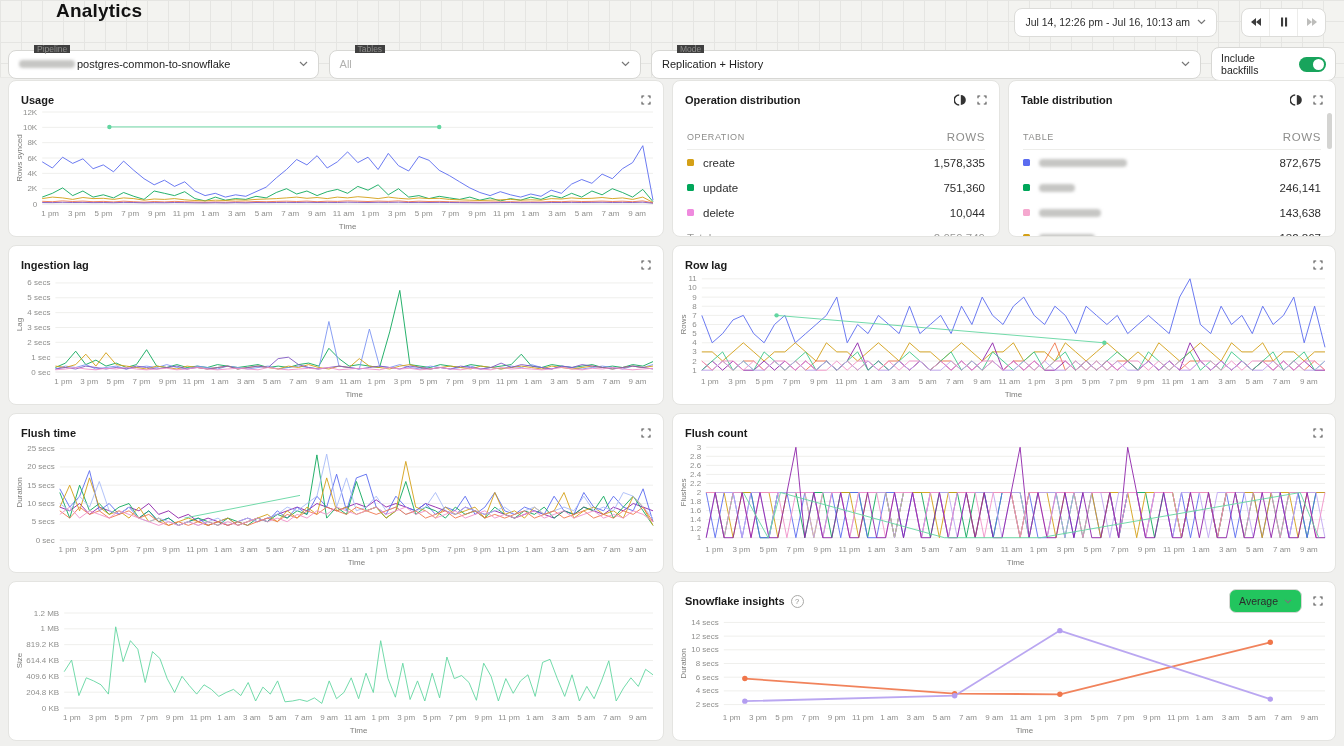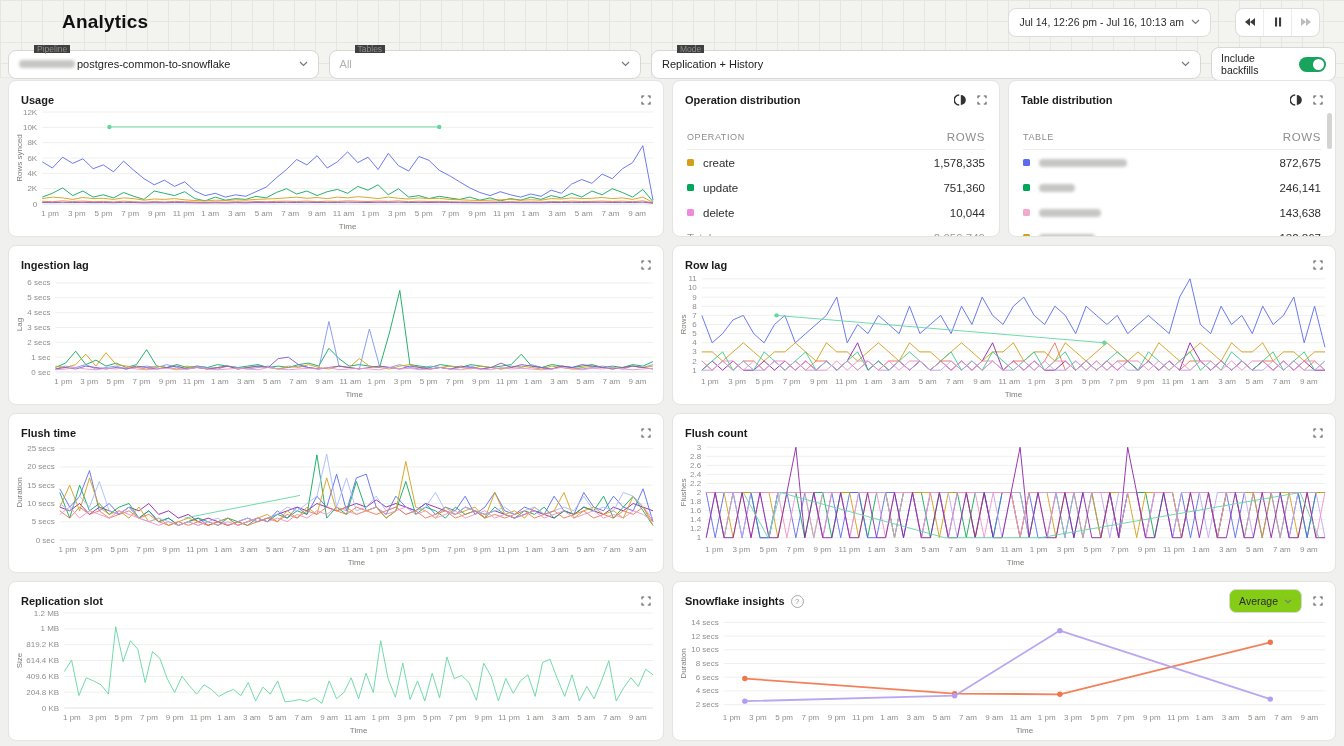--- a/index.html
+++ b/index.html
@@ -1,20 +1,20 @@
 <!DOCTYPE html>
 <html><head>
 <meta charset="utf-8">
 <style>
   html,body{margin:0;padding:0}
   body{width:1344px;height:746px;position:relative;background:#f0f0ee;font-family:"Liberation Sans",sans-serif;color:#222;overflow:hidden}
   .topzone{position:absolute;top:0;left:0;width:1344px;height:77px;background-color:#f3f3f0;
     background-image:linear-gradient(#e5e5e2 1px,transparent 1px),linear-gradient(90deg,#e5e5e2 1px,transparent 1px);
     background-size:21px 21px;border-bottom:1px solid #e9e9e6}
-  .header{display:flex;align-items:center;height:44px;padding:0 24px}
+  .header{display:flex;height:44px;padding:0 18px}
   .logo{width:23px;height:23px;border-radius:50%;margin-left:4px;
     background:radial-gradient(circle at 68% 26%,#c49aed9 0%,#9b7fd4 22%,#45a985 55%,#0c7c49 85%)}
   .app-title{font-size:19px;font-weight:700;margin-left:11px;letter-spacing:.2px;color:#111}
   .header-right{margin-left:auto;display:flex;gap:24px;align-items:center}
   .chip{background:#fff;border:1px solid #dcdcd9;border-radius:8px;height:27px;display:flex;align-items:center;gap:7px;padding:0 10px;font-size:10.5px;color:#2c2c2c;cursor:pointer}
   .btn-group{display:flex;background:#fff;border:1px solid #dcdcd9;border-radius:8px;height:27px;overflow:hidden}
   .media-btn{width:27px;display:flex;align-items:center;justify-content:center;cursor:pointer}
   .media-btn + .media-btn{border-left:1px solid #ececea}
   .filters{display:flex;align-items:center;padding:3px 8px 0 8px;gap:10px}
   .select{position:relative;background:#fff;border:1px solid #d7d7d4;border-radius:8px;height:29px;display:flex;align-items:center;padding:0 10px;font-size:11px;box-sizing:border-box;cursor:pointer}
@@ -32,21 +32,21 @@
   .chart{position:absolute;left:4px;right:2px;top:24px;bottom:2px}
   svg text{font-family:"Liberation Sans",sans-serif}
   .tpanel{padding:0 14px}
   .thead{display:flex;align-items:center;height:24px;font-size:9px;letter-spacing:.6px;color:#8d8d8b;border-bottom:1px solid #ededea;margin-top:14px}
   .trow{display:flex;align-items:center;height:25px;font-size:11.5px;color:#2e2e2e}
   .trow.total{color:#9b9b99}
   .sw{width:7px;height:7px;border-radius:1.5px;margin-right:9px;flex:none}
   .val{margin-left:auto;font-size:11.5px}
   .scrollbar{position:absolute;right:3px;top:32px;width:5px;height:36px;border-radius:3px;background:#d4d4d2}
   .help{width:11px;height:11px;border-radius:50%;border:1px solid #a9a9a7;color:#8d8d8b;font-size:7.5px;display:inline-flex;align-items:center;justify-content:center;margin-left:6px}
-  .agg-chip{background:#84cc16;border:1px solid #d7d7d4;border-radius:7px;height:22px;display:flex;align-items:center;gap:6px;padding:0 9px;font-size:10.5px;color:#2c2c2c;cursor:pointer}
+  .agg-chip{background:#22c55e;border:1px solid #d7d7d4;border-radius:7px;height:22px;display:flex;align-items:center;gap:6px;padding:0 9px;font-size:10.5px;color:#2c2c2c;cursor:pointer}
 </style>
 </head>
 <body>
 
 <div class="topzone">
   <div class="header">
     <div class="logo"></div>
     <div class="app-title">Analytics</div>
     <div class="header-right">
       <div class="chip">
@@ -517,30 +517,20 @@
         <polyline points="29.2,54.5 38.2,99.7 47.1,54.5 56.1,54.5 65.1,99.7 74.0,54.5 83.0,99.7 92.0,99.7 100.9,54.5 109.9,54.5 118.9,99.7 127.8,54.5 136.8,54.5 145.8,99.7 154.8,54.5 163.7,99.7 172.7,54.5 181.7,54.5 190.6,99.7 199.6,99.7 208.6,54.5 217.5,54.5 226.5,99.7 235.5,54.5 244.4,99.7 253.4,54.5 262.4,54.5 271.3,99.7 280.3,54.5 289.3,54.5 298.2,99.7 307.2,54.5 316.2,99.7 325.1,54.5 334.1,54.5 343.1,99.7 352.1,54.5 361.0,99.7 370.0,99.7 379.0,54.5 387.9,54.5 396.9,99.7 405.9,54.5 414.8,54.5 423.8,99.7 432.8,54.5 441.7,99.7 450.7,54.5 459.7,54.5 468.6,99.7 477.6,54.5 486.6,54.5 495.5,99.7 504.5,54.5 513.5,99.7 522.4,54.5 531.4,54.5 540.4,99.7 549.4,54.5 558.3,99.7 567.3,54.5 576.3,54.5 585.2,99.7 594.2,54.5 603.2,54.5 612.1,99.7 621.1,54.5 630.1,99.7 639.0,54.5 648.0,54.5" fill="none" stroke="#5b6cf0" stroke-width="1" opacity="0.9" stroke-linejoin="round"></polyline>
         <polyline points="29.2,54.5 38.2,54.5 47.1,54.5 56.1,99.7 65.1,54.5 74.0,54.5 83.0,54.5 92.0,54.5 100.9,99.7 109.9,54.5 118.9,54.5 127.8,54.5 136.8,99.7 145.8,54.5 154.8,54.5 163.7,54.5 172.7,54.5 181.7,99.7 190.6,54.5 199.6,54.5 208.6,54.5 217.5,99.7 226.5,54.5 235.5,54.5 244.4,54.5 253.4,54.5 262.4,99.7 271.3,54.5 280.3,54.5 289.3,54.5 298.2,99.7 307.2,54.5 316.2,54.5 325.1,54.5 334.1,54.5 343.1,99.7 352.1,54.5 361.0,54.5 370.0,54.5 379.0,99.7 387.9,54.5 396.9,54.5 405.9,54.5 414.8,54.5 423.8,99.7 432.8,54.5 441.7,54.5 450.7,54.5 459.7,99.7 468.6,54.5 477.6,54.5 486.6,54.5 495.5,54.5 504.5,99.7 513.5,54.5 522.4,54.5 531.4,54.5 540.4,99.7 549.4,54.5 558.3,54.5 567.3,54.5 576.3,54.5 585.2,99.7 594.2,54.5 603.2,54.5 612.1,54.5 621.1,99.7 630.1,54.5 639.0,54.5 648.0,54.5" fill="none" stroke="#d4a017" stroke-width="1" opacity="0.9" stroke-linejoin="round"></polyline>
         <polyline points="29.2,99.7 38.2,54.5 47.1,54.5 56.1,54.5 65.1,99.7 74.0,54.5 83.0,54.5 92.0,99.7 100.9,54.5 109.9,54.5 118.9,54.5 127.8,54.5 136.8,99.7 145.8,54.5 154.8,54.5 163.7,54.5 172.7,99.7 181.7,54.5 190.6,54.5 199.6,54.5 208.6,54.5 217.5,99.7 226.5,54.5 235.5,54.5 244.4,99.7 253.4,54.5 262.4,54.5 271.3,54.5 280.3,99.7 289.3,54.5 298.2,54.5 307.2,54.5 316.2,54.5 325.1,99.7 334.1,54.5 343.1,54.5 352.1,99.7 361.0,54.5 370.0,54.5 379.0,54.5 387.9,99.7 396.9,54.5 405.9,54.5 414.8,54.5 423.8,54.5 432.8,99.7 441.7,54.5 450.7,54.5 459.7,54.5 468.6,99.7 477.6,54.5 486.6,54.5 495.5,99.7 504.5,54.5 513.5,54.5 522.4,54.5 531.4,99.7 540.4,54.5 549.4,54.5 558.3,54.5 567.3,54.5 576.3,99.7 585.2,54.5 594.2,54.5 603.2,54.5 612.1,99.7 621.1,54.5 630.1,54.5 639.0,54.5 648.0,99.7" fill="none" stroke="#c0a6f2" stroke-width="1" opacity="0.9" stroke-linejoin="round"></polyline>
         <polyline points="29.2,54.5 38.2,54.5 47.1,99.7 56.1,54.5 65.1,54.5 74.0,99.7 83.0,54.5 92.0,54.5 100.9,54.5 109.9,99.7 118.9,54.5 127.8,54.5 136.8,54.5 145.8,99.7 154.8,54.5 163.7,54.5 172.7,99.7 181.7,54.5 190.6,54.5 199.6,54.5 208.6,99.7 217.5,54.5 226.5,54.5 235.5,54.5 244.4,99.7 253.4,54.5 262.4,54.5 271.3,99.7 280.3,54.5 289.3,54.5 298.2,54.5 307.2,99.7 316.2,54.5 325.1,54.5 334.1,54.5 343.1,99.7 352.1,54.5 361.0,54.5 370.0,99.7 379.0,54.5 387.9,54.5 396.9,54.5 405.9,99.7 414.8,54.5 423.8,54.5 432.8,54.5 441.7,99.7 450.7,54.5 459.7,54.5 468.6,99.7 477.6,54.5 486.6,54.5 495.5,54.5 504.5,99.7 513.5,54.5 522.4,54.5 531.4,54.5 540.4,99.7 549.4,54.5 558.3,54.5 567.3,99.7 576.3,54.5 585.2,54.5 594.2,54.5 603.2,99.7 612.1,54.5 621.1,54.5 630.1,54.5 639.0,99.7 648.0,54.5" fill="none" stroke="#f191c9" stroke-width="1" opacity="0.9" stroke-linejoin="round"></polyline>
         <polyline points="29.2,99.7 38.2,54.5 47.1,99.7 56.1,99.7 65.1,54.5 74.0,99.7 83.0,54.5 92.0,99.7 100.9,99.7 109.9,54.5 118.9,9.3 127.8,99.7 136.8,54.5 145.8,99.7 154.8,99.7 163.7,54.5 172.7,99.7 181.7,99.7 190.6,54.5 199.6,99.7 208.6,99.7 217.5,54.5 226.5,99.7 235.5,54.5 244.4,99.7 253.4,99.7 262.4,54.5 271.3,99.7 280.3,99.7 289.3,54.5 298.2,99.7 307.2,54.5 316.2,99.7 325.1,99.7 334.1,54.5 343.1,9.3 352.1,99.7 361.0,54.5 370.0,99.7 379.0,99.7 387.9,54.5 396.9,99.7 405.9,54.5 414.8,99.7 423.8,99.7 432.8,54.5 441.7,99.7 450.7,9.3 459.7,54.5 468.6,99.7 477.6,99.7 486.6,54.5 495.5,99.7 504.5,99.7 513.5,54.5 522.4,99.7 531.4,54.5 540.4,99.7 549.4,99.7 558.3,54.5 567.3,99.7 576.3,99.7 585.2,54.5 594.2,99.7 603.2,54.5 612.1,99.7 621.1,99.7 630.1,54.5 639.0,99.7 648.0,99.7" fill="none" stroke="#8e24aa" stroke-width="1" opacity="0.9" stroke-linejoin="round"></polyline>
         <polyline points="66.3,54.5 91.1,99.7 103.5,54.5 267.4,99.7 363.4,99.7 623.2,54.5 641.8,99.7" fill="none" stroke="#63d6a1" stroke-width="1" opacity="0.9" stroke-linejoin="round"></polyline>
       </svg></div>
 </div>
 
 <div class="card" style="left:8px;top:581px;width:656px;height:160px">
-  <div class="card-head">
-    <span class="card-title">Replication slot</span>
-    <span class="card-icons">
-        <span class="icon-btn">
-          <svg width="10" height="10" viewBox="0 0 10 10">
-            <path d="M1 3.2 V1 H3.2 M6.8 1 H9 V3.2 M9 6.8 V9 H6.8 M3.2 9 H1 V6.8" stroke="#555" fill="none" stroke-width="1.1"></path>
-          </svg>
-        </span>
-      </span>
-  </div>
   <div class="chart"><svg width="648" height="132">
         <line x1="51.2" x2="640" y1="102" y2="102" stroke="#e2e2e0"></line>
         <text x="46.2" y="104.5" text-anchor="end" fill="#8f8f8d" font-size="8">0 KB</text>
         <line x1="51.2" x2="640" y1="86.16666666666666" y2="86.16666666666666" stroke="#efefec"></line>
         <text x="46.2" y="88.66666666666666" text-anchor="end" fill="#8f8f8d" font-size="8">204.8 KB</text>
         <line x1="51.2" x2="640" y1="70.33333333333333" y2="70.33333333333333" stroke="#efefec"></line>
         <text x="46.2" y="72.83333333333333" text-anchor="end" fill="#8f8f8d" font-size="8">409.6 KB</text>
         <line x1="51.2" x2="640" y1="54.5" y2="54.5" stroke="#efefec"></line>
         <text x="46.2" y="57" text-anchor="end" fill="#8f8f8d" font-size="8">614.4 KB</text>
         <line x1="51.2" x2="640" y1="38.66666666666666" y2="38.66666666666666" stroke="#efefec"></line>

